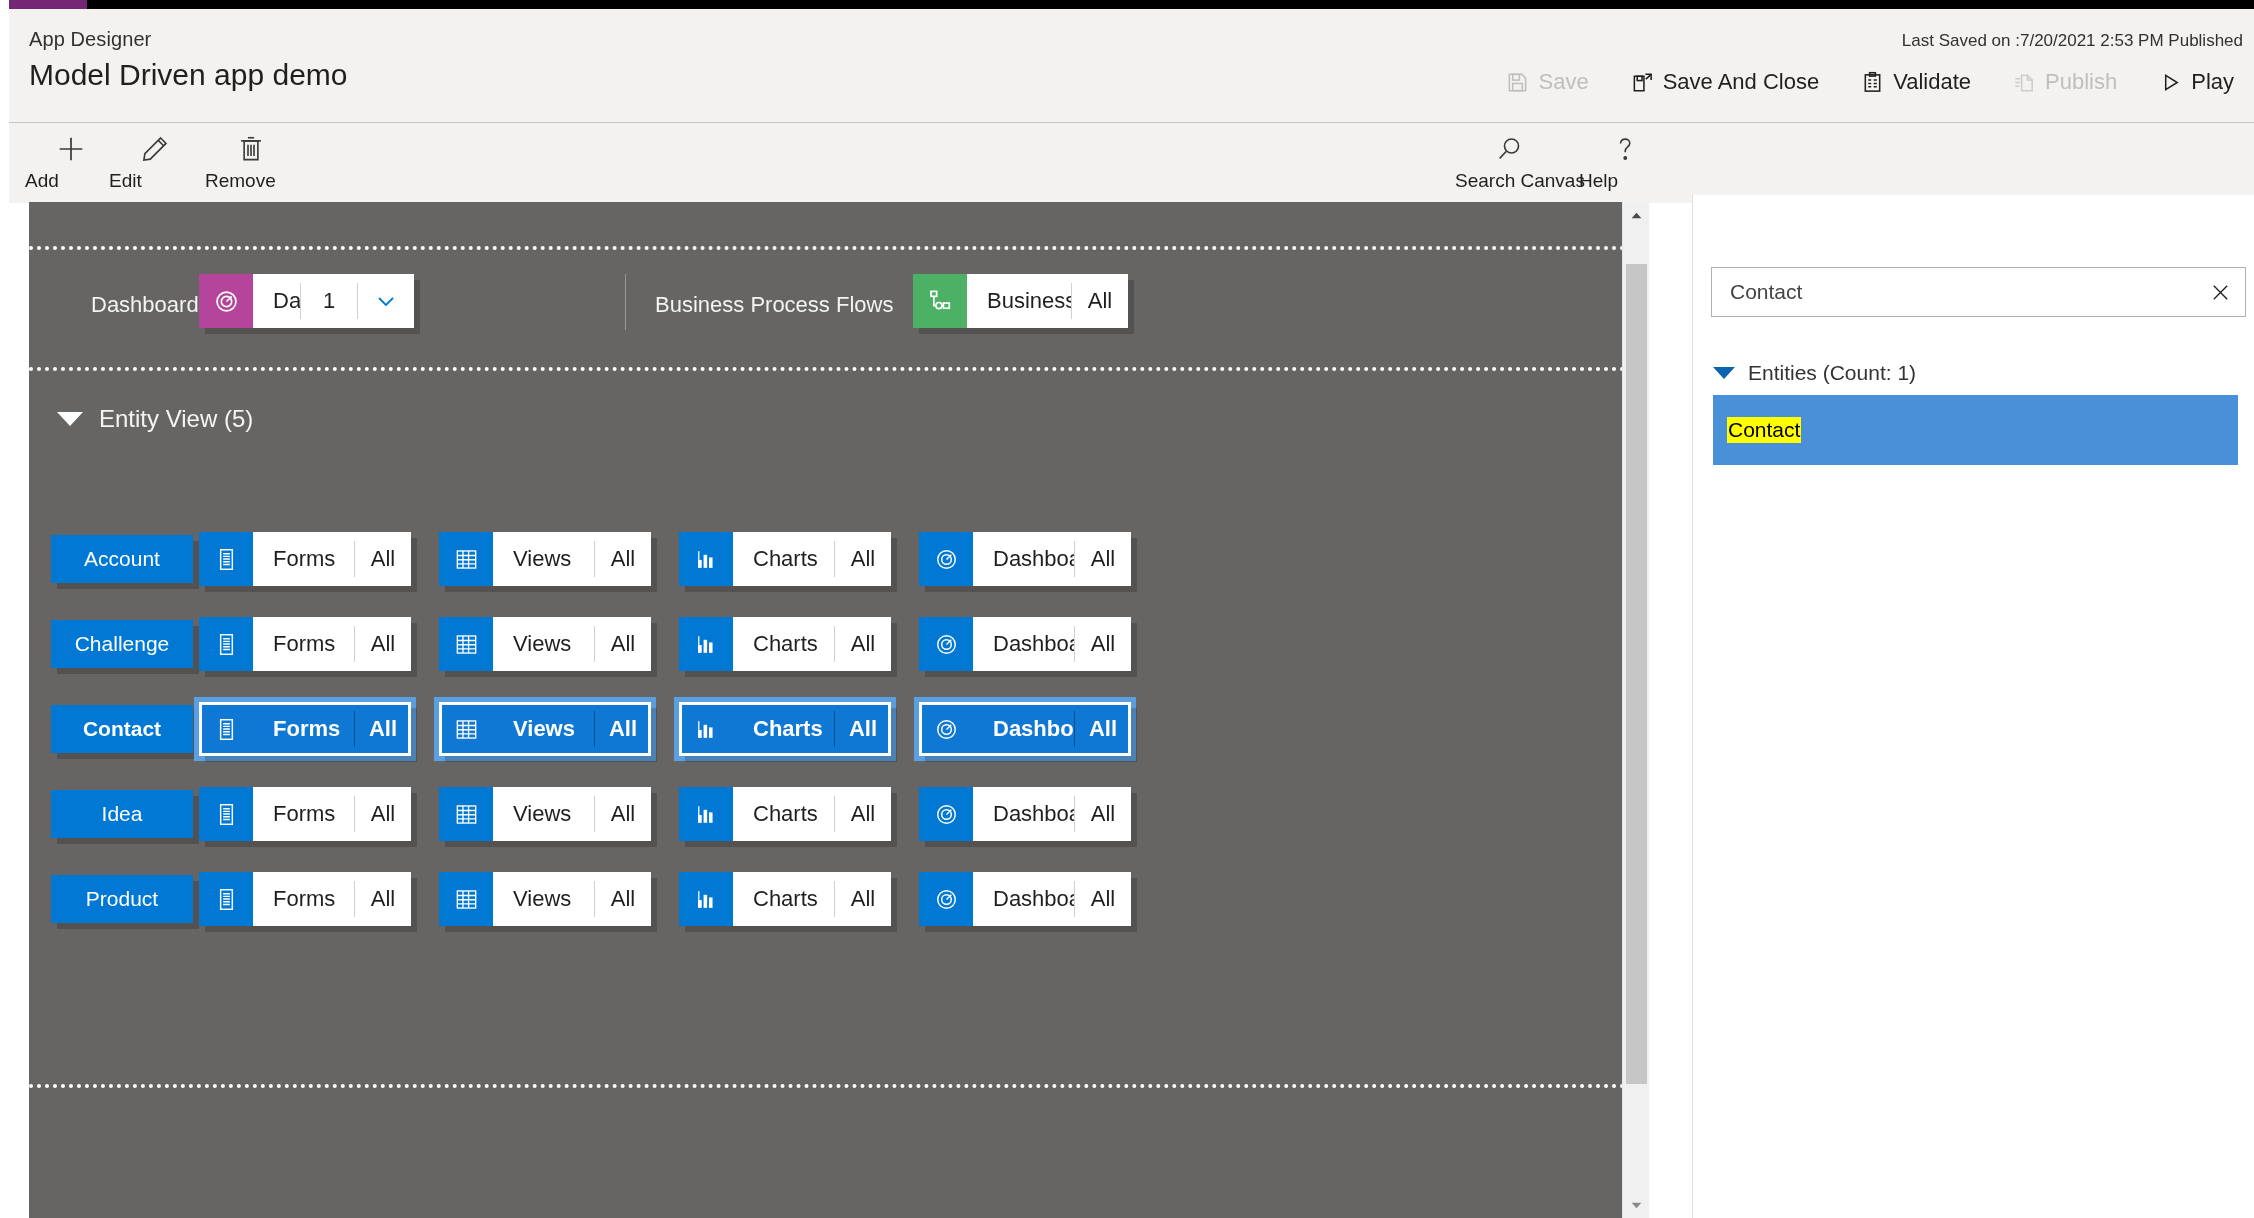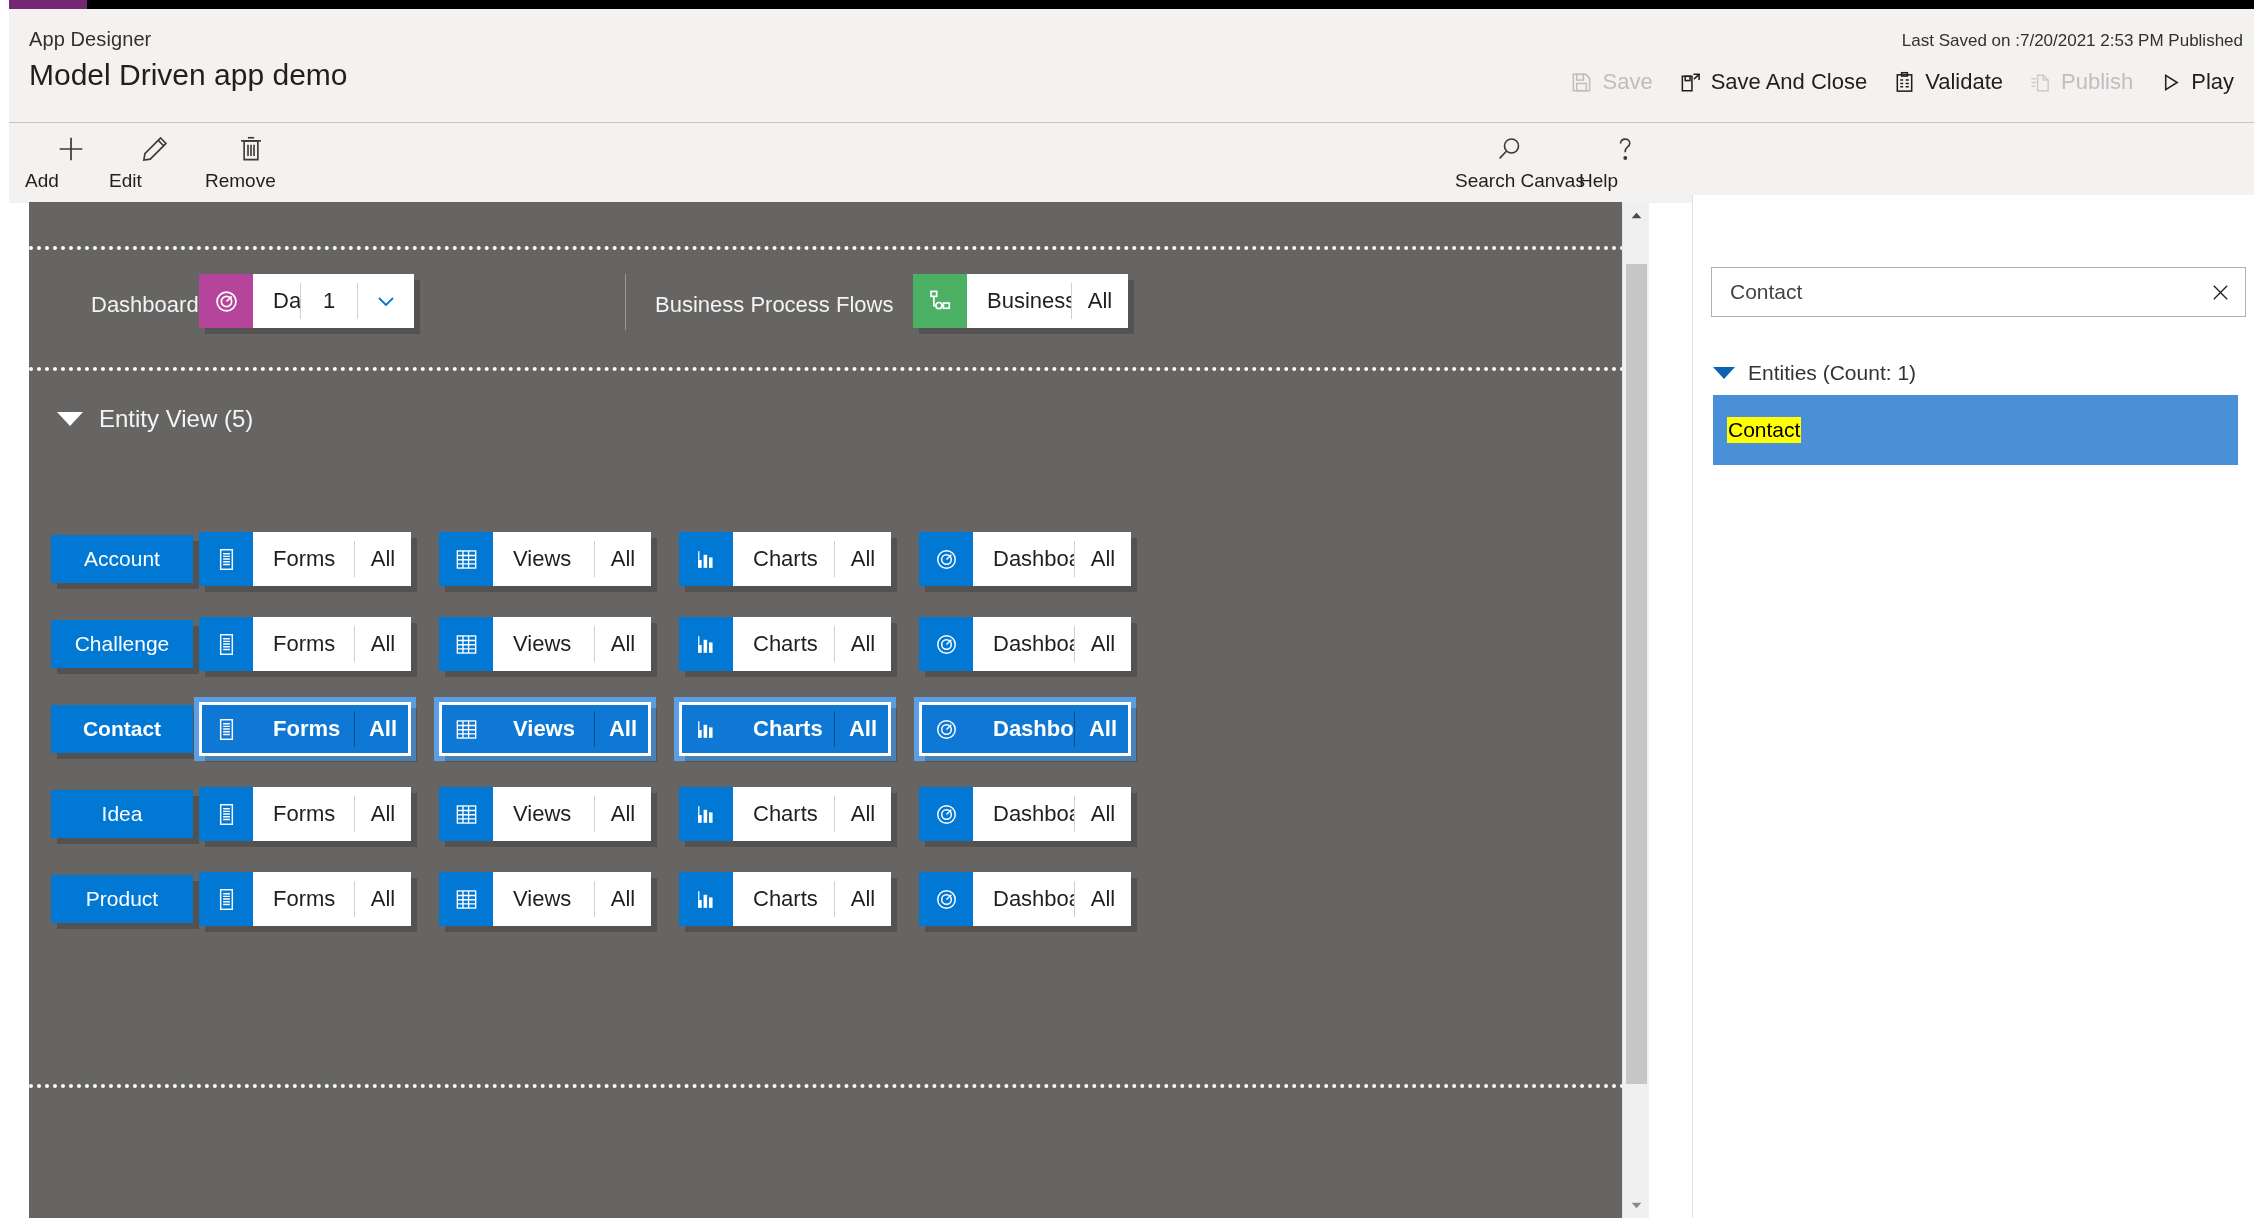--- a/index.html
+++ b/index.html
@@ -15,21 +15,21 @@
   .accent-strip{position:absolute;left:0;top:0;width:2254px;height:9px;background:#000;}
   .accent-strip .purple{position:absolute;left:0;top:0;width:78px;height:9px;background:#742774;}
 
   
   .app-header{position:absolute;left:0;top:9px;width:2254px;height:113px;background:#f3f2f1;}
   .app-header .kicker{position:absolute;left:20px;top:19px;font-size:20px;color:#323130;letter-spacing:.1px;}
   .app-header .title{position:absolute;left:20px;top:49px;font-size:30px;color:#201f1e;}
 
   .saved-note{position:absolute;right:20px;top:22px;font-size:17px;color:#323130;white-space:nowrap;}
 
-  .cmd-row{position:absolute;right:16px;top:54px;display:flex;align-items:center;gap:0px;}
+  .cmd-row{position:absolute;right:16px;top:54px;display:flex;align-items:center;gap:16px;}
   .cmd-btn{display:flex;align-items:center;gap:9px;padding:6px 13px;font-size:22px;color:#201f1e;cursor:pointer;white-space:nowrap;}
   .cmd-btn.disabled{color:#bfbebd;cursor:default;}
   .cmd-btn svg{display:block;}
 
   
   .ribbon{position:absolute;left:0;top:122px;width:2254px;height:80px;background:#f3f2f1;border-top:1px solid #c8c6c4;}
   .rb-item{position:absolute;top:8px;display:flex;flex-direction:column;width:92px;cursor:pointer;}
   .rb-item .rb-ico{height:36px;display:flex;align-items:center;justify-content:center;}
   .rb-item .rb-lb{font-size:19px;color:#201f1e;margin-top:3px;white-space:nowrap;}
 

